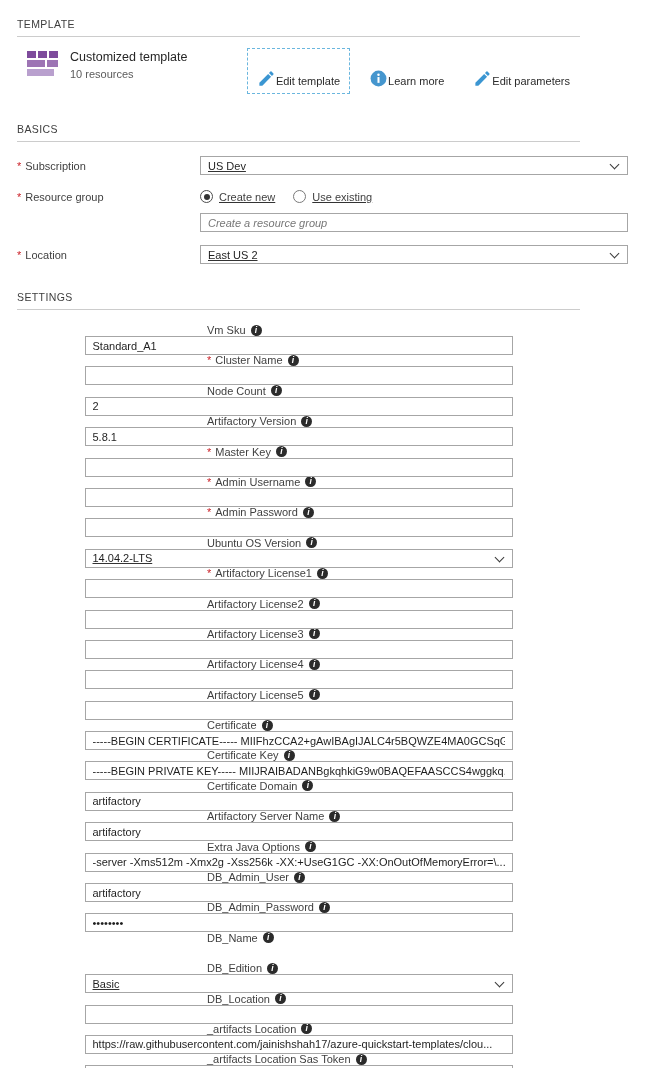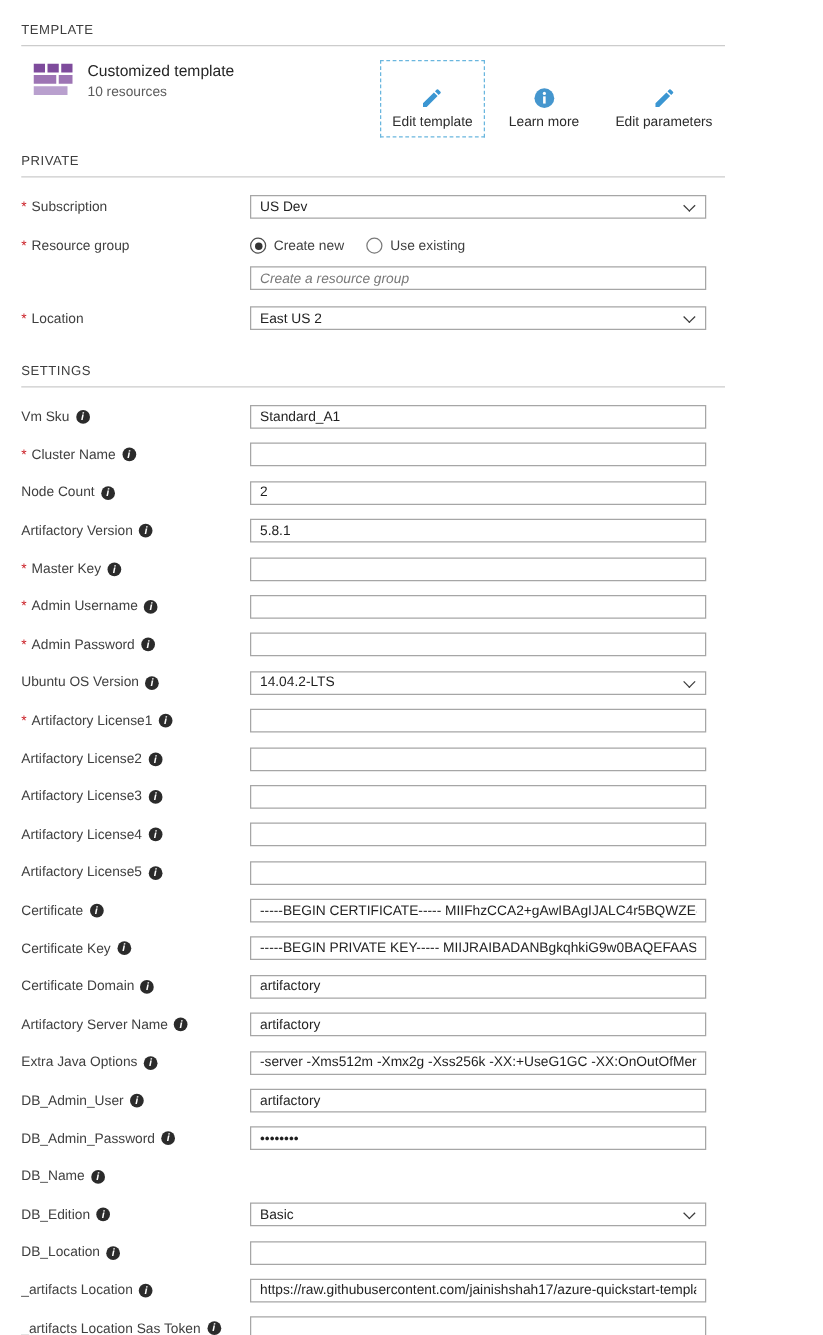--- a/index.html
+++ b/index.html
@@ -25,21 +25,21 @@
   .tpl-icon .sq { width: 9px; height: 7px; background: #7e4b9c; }
   .tpl-icon .r2a { width: 18px; height: 7px; background: #9d74b4; }
   .tpl-icon .r2b { width: 11px; height: 7px; background: #9d74b4; }
   .tpl-icon .r3 { width: 27px; height: 7px; background: #b9a0ce; }
   .tpl-text { padding-top: 2px; }
   .tpl-title { font-size: 12.5px; color: #262626; }
   .tpl-sub { font-size: 11px; color: #5b5b5b; margin-top: 4px; }
 
   .actions { display: flex; gap: 9px; margin-left: auto; align-items: flex-start; }
   .action-btn {
-    display: flex; flex-direction: column; align-items: center;
+    display: flex; align-items: center;
     padding: 20px 9px 5px; border: 1px dashed transparent; cursor: pointer;
     background: transparent;
   }
   .action-btn.focused { border-color: #6ab6de; }
   .action-btn .ico { width: 19px; height: 19px; }
   .action-label { margin-top: 4px; font-size: 11px; color: #2b2b2b; white-space: nowrap; }
 
   
   .section-block { margin-top: 27px; }
   .section-body { margin-top: 14px; }
@@ -47,21 +47,21 @@
   .form-row.top-align { align-items: flex-start; }
   .label-col { width: 183px; flex: none; display: flex; align-items: center; padding-right: 8px; }
   .label-col .req { color: #cb2128; margin-right: 4px; font-size: 11px; }
   .label-text { color: #3f3f3f; }
   .info-badge {
     display: inline-block; width: 11px; height: 11px; margin-left: 5px; flex: none;
     border-radius: 50%; background: #2b2b2b; color: #fff;
     font-size: 8.5px; font-weight: bold; font-style: italic;
     text-align: center; line-height: 11px; cursor: default;
   }
-  .control-col { width: 365px; flex: none; position: relative; }
+  .control-col { width: 428px; flex: none; position: relative; text-decoration: underline; }
 
   input.textbox {
     width: 100%; height: 19px; border: 1px solid #a6a6a6; background: #fff;
     padding: 0 7px; font-size: 11px; font-family: "Liberation Sans", sans-serif;
     color: #1f1f1f; outline: none; border-radius: 0;
   }
   input.textbox::placeholder { font-style: italic; color: #777; opacity: 1; }
 
   .fake-select {
     width: 100%; height: 19px; border: 1px solid #a6a6a6; background: #fff;
@@ -86,21 +86,21 @@
   }
   .radio-circle.selected { border-color: #4d4d4d; }
   .radio-circle.selected::after {
     content: ""; position: absolute; left: 2.5px; top: 2.5px; right: 2.5px; bottom: 2.5px;
     background: #333; border-radius: 50%;
   }
   .radio-label { color: #3f3f3f; }
   .rg-input-wrap { margin-top: 9px; position: relative; }
 
   
-  #settings-rows .form-row { margin-bottom: 11.4px; height: 19px; }
+  #settings-rows .form-row { margin-bottom: 11.4px; height: 19px; flex-direction: column; }
 </style>
 </head>
 <body>
 
 <div class="page">
 
   <div>
     <div class="section-header">TEMPLATE</div>
     <div class="divider"></div>
 
@@ -143,21 +143,21 @@
           <svg class="ico" viewBox="0 0 24 24">
             <path fill="#3b96d2" d="M3 17.25V21h3.75L17.81 9.94l-3.75-3.75L3 17.25zM20.71 7.04a1 1 0 0 0 0-1.41l-2.34-2.34a1 1 0 0 0-1.41 0l-1.83 1.83 3.75 3.75 1.83-1.83z"></path>
           </svg>
           <span class="action-label">Edit parameters</span>
         </button>
       </div>
     </div>
   </div>
 
   <div class="section-block">
-    <div class="section-header">PRIVATE</div>
+    <div class="section-header">BASICS</div>
     <div class="divider"></div>
 
     <div class="section-body" id="basics-body">
 
       <div class="form-row">
         <div class="label-col">
           <span class="req">*</span>
           <span class="label-text">Subscription</span>
         </div>
         <div class="control-col">

